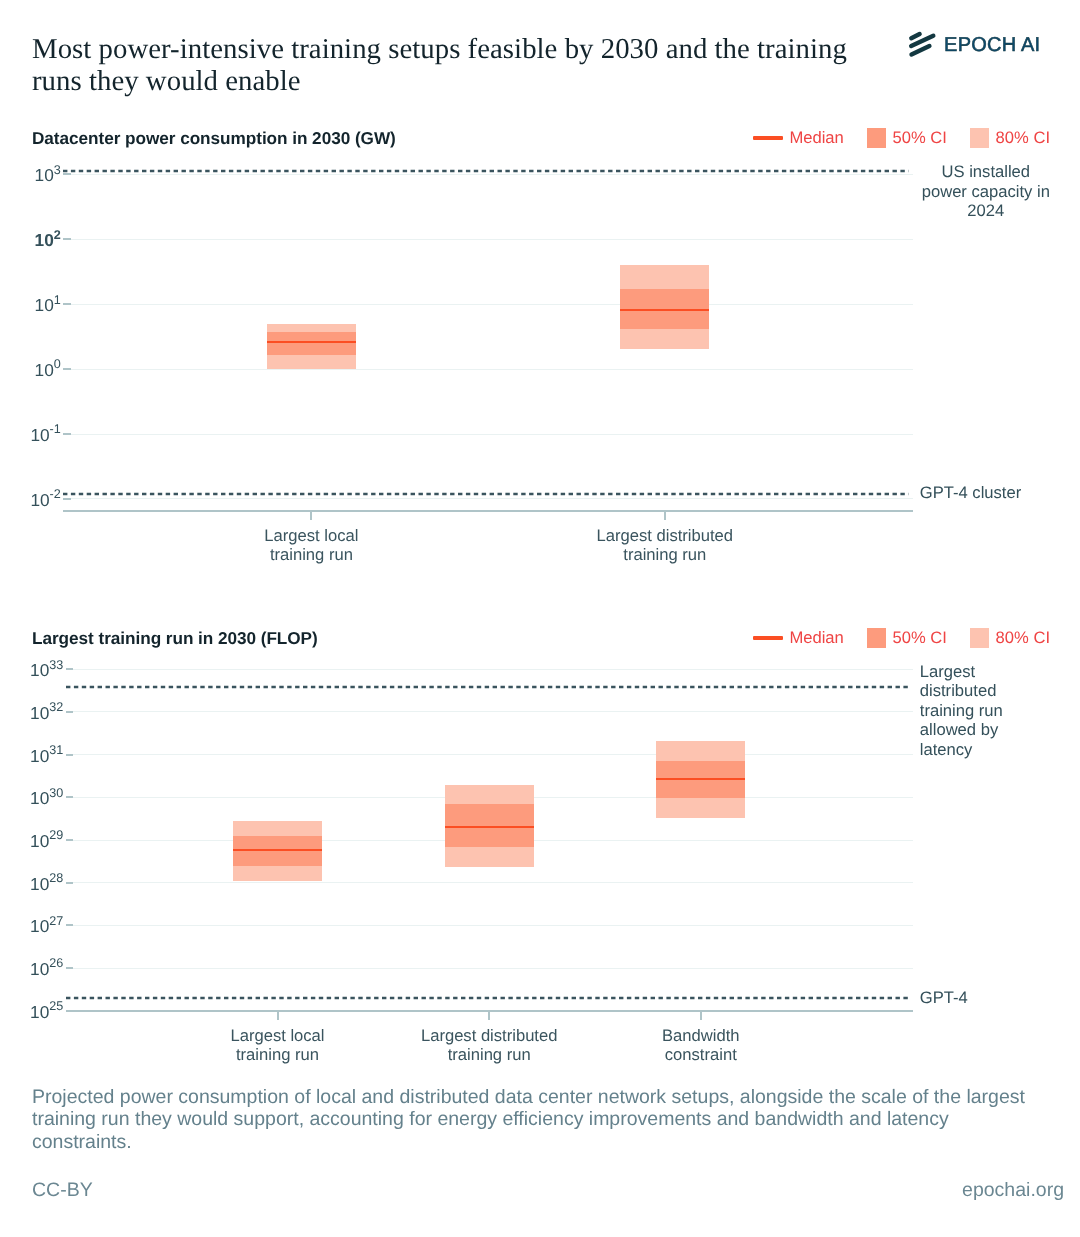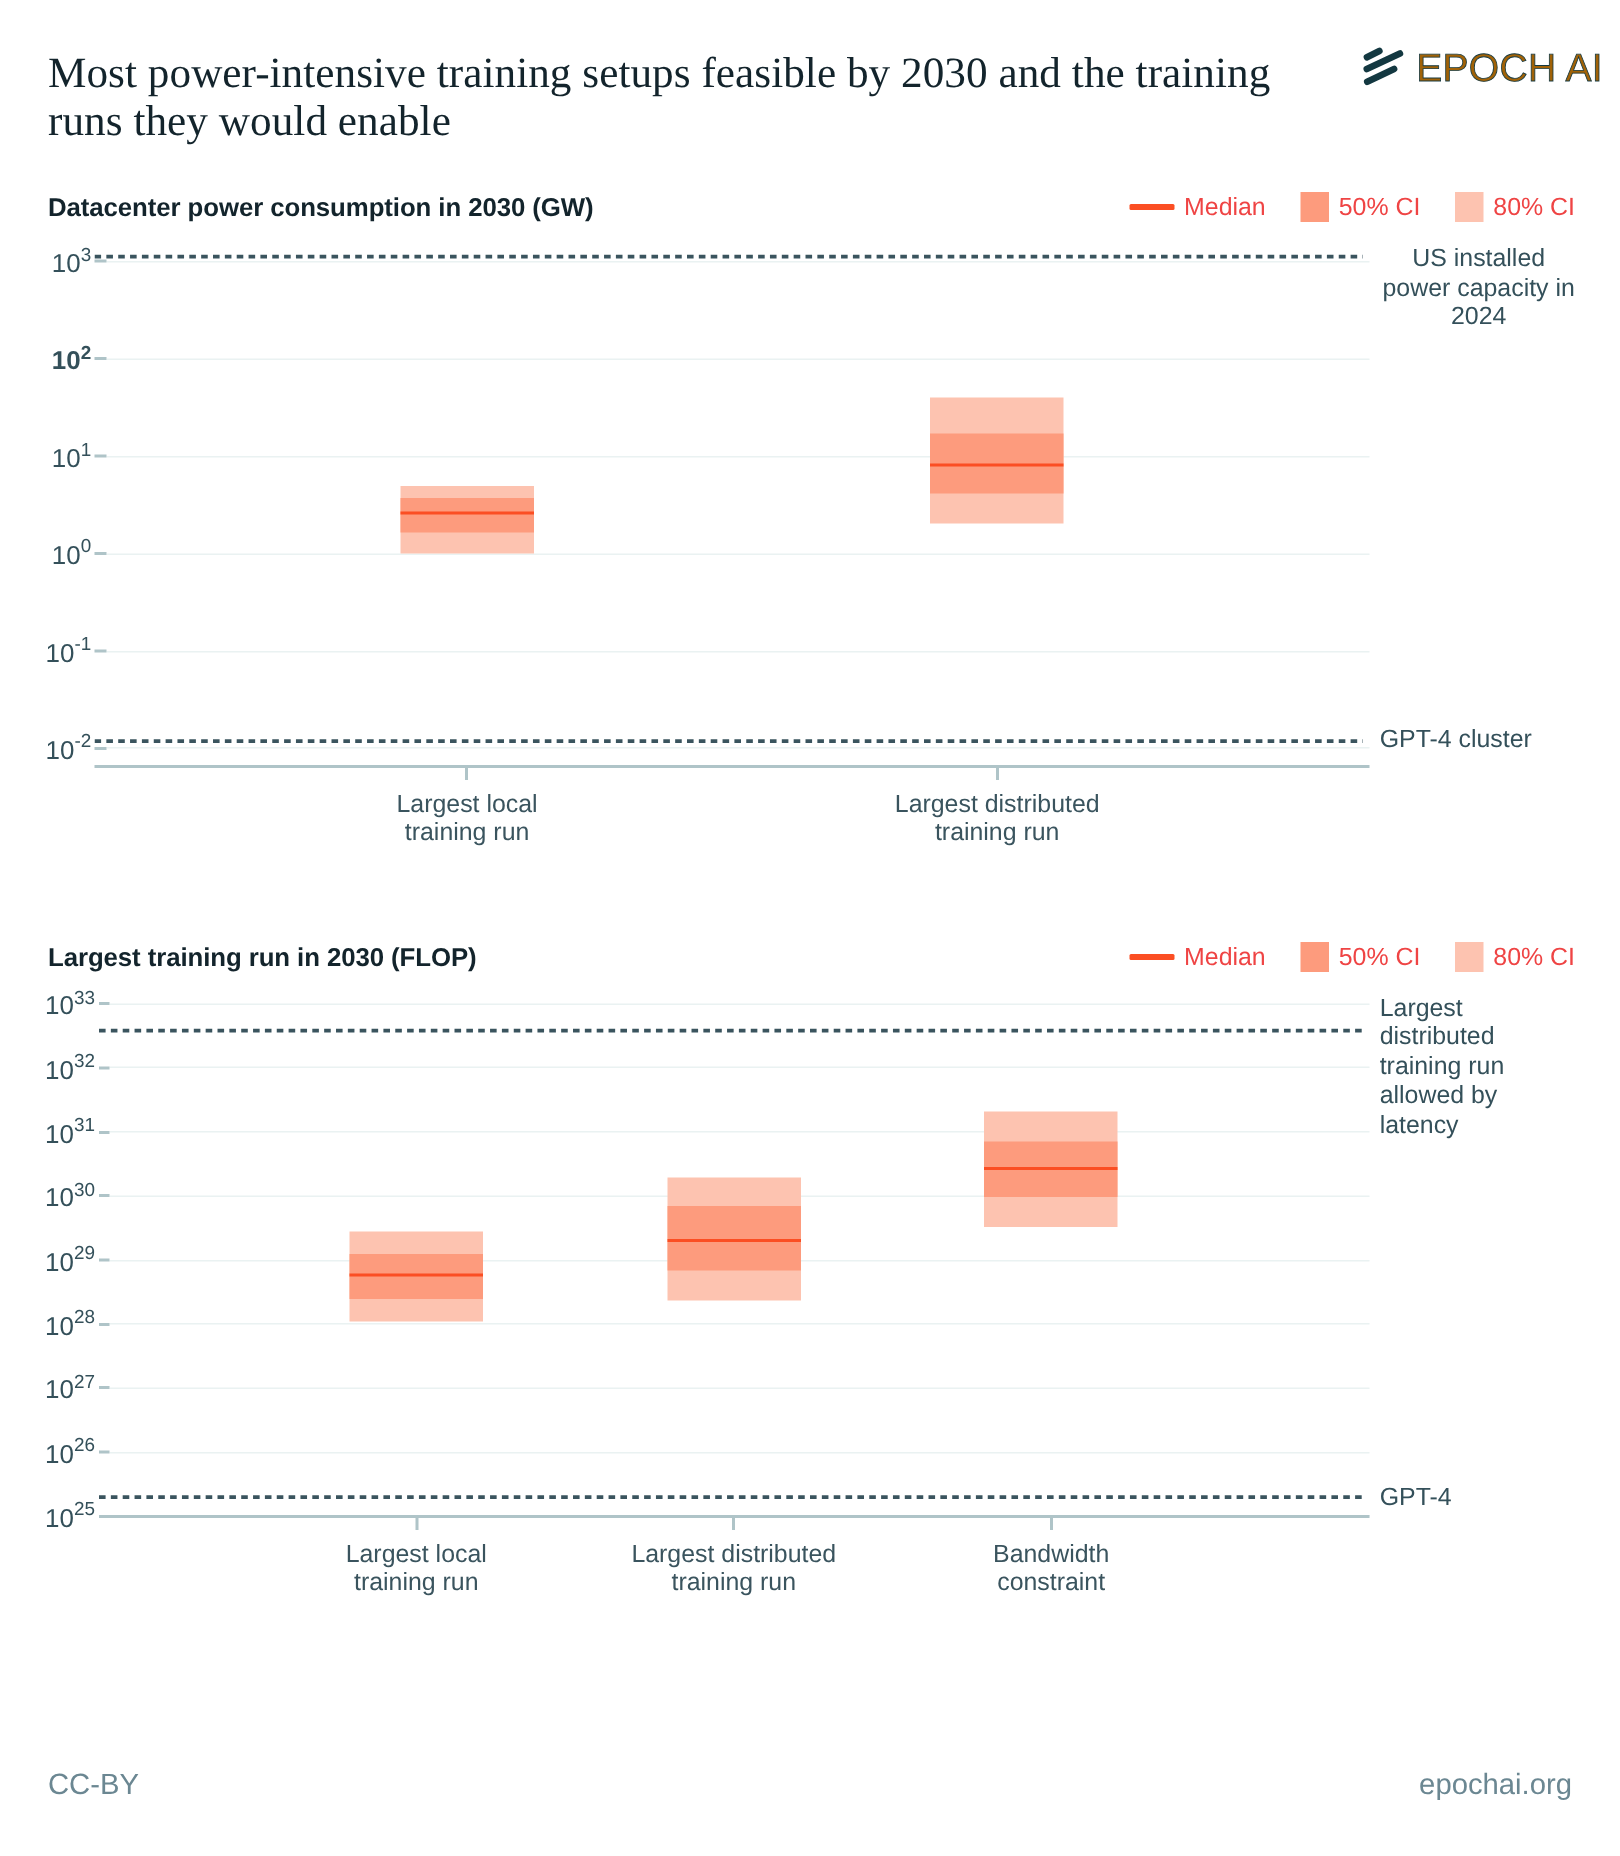--- a/index.html
+++ b/index.html
@@ -6,22 +6,22 @@
   body{width:1080px;height:1237px;font-family:"Liberation Sans",sans-serif;
        -webkit-font-smoothing:antialiased;text-rendering:geometricPrecision;}
   .page{position:relative;width:1080px;height:1237px;overflow:hidden;background:#fff;}
 
   
   .title{position:absolute;left:32px;top:32.5px;width:836px;
          font-family:"Liberation Serif",serif;font-size:28.8px;line-height:32.2px;
          color:#13242C;letter-spacing:0.03px;}
   .logo{position:absolute;left:908px;top:30px;width:160px;height:28px;}
   .logo-mark{width:30px;height:28px;display:block;}
-  .logo-text{position:absolute;left:36.1px;top:3.6px;font-size:26px;font-weight:normal;
-             color:#a16207;letter-spacing:0.22px;line-height:22.1px;white-space:nowrap;
+  .logo-text{position:absolute;left:36.1px;top:3.6px;font-size:20px;font-weight:normal;
+             color:#0c4a6e;letter-spacing:0.22px;line-height:22.1px;white-space:nowrap;
              -webkit-text-stroke:0.55px #133841;}
 
   
   .subtitle{position:absolute;left:32px;font-size:17.2px;font-weight:bold;color:#13242C;
             letter-spacing:-0.05px;}
 
   
   .legend{position:absolute;display:flex;align-items:center;height:20px;}
   .lg-line{width:30.1px;height:3.6px;background:#FB4E23;border-radius:1px;flex:0 0 auto;}
   .lg-label{font-size:16.6px;color:#ef4444;margin-left:6.2px;white-space:nowrap;flex:0 0 auto;}
@@ -43,21 +43,21 @@
   .annot{position:absolute;font-size:16.6px;line-height:19.4px;color:#34505A;}
 
   .box80{position:absolute;background:#FDC3B0;}
   .box50{position:absolute;background:#FD9B7D;}
   .median{position:absolute;height:2px;background:#FB4E23;}
 
   
   .caption{position:absolute;left:32px;font-size:19.5px;line-height:22.4px;color:#64818C;
            width:1002px;}
   .cc{position:absolute;left:32px;font-size:19.5px;color:#6B8792;}
-  .url{position:absolute;right:32px;font-size:19.5px;color:#6B8792;}
+  .url{position:absolute;right:16px;font-size:19.5px;color:#6B8792;}
 </style>
 </head>
 <body>
 
 <div class="page">
 
   <div class="title">Most power-intensive training setups feasible by 2030 and the training runs they would enable</div>
 
   <div class="logo">
     <svg class="logo-mark" viewBox="0 0 30 28">
@@ -189,16 +189,17 @@
       <div class="box50" style="left:232.9px;top:835.7751814289312px;width:89.2px;height:30.361318429546827px;"></div>
       <div class="median" style="left:232.9px;top:848.8737780655387px;width:89.2px;"></div>
       <div class="box80" style="left:444.59999999999997px;top:784.5190294851046px;width:89.2px;height:82.86959377380538px;"></div>
       <div class="box50" style="left:444.59999999999997px;top:804.195870827641px;width:89.2px;height:42.68999999999994px;"></div>
       <div class="median" style="left:444.59999999999997px;top:825.8418881525884px;width:89.2px;"></div>
       <div class="box80" style="left:656.1999999999999px;top:740.5746360157231px;width:89.2px;height:77.69019749855659px;"></div>
       <div class="box50" style="left:656.1999999999999px;top:761.0820802292237px;width:89.2px;height:37.141575837866185px;"></div>
       <div class="median" style="left:656.1999999999999px;top:778.4420890969722px;width:89.2px;"></div>
     </div>
 
+  <div class="caption" style="top:1086px;">Projected power consumption of local and distributed data center network setups, alongside the scale of the largest training run they would support, accounting for energy efficiency improvements and bandwidth and latency constraints.</div>
   <div class="cc" style="top:1179.4px;">CC-BY</div>
   <div class="url" style="top:1179.4px;">epochai.org</div>
 
 </div>
 
 </body></html>

